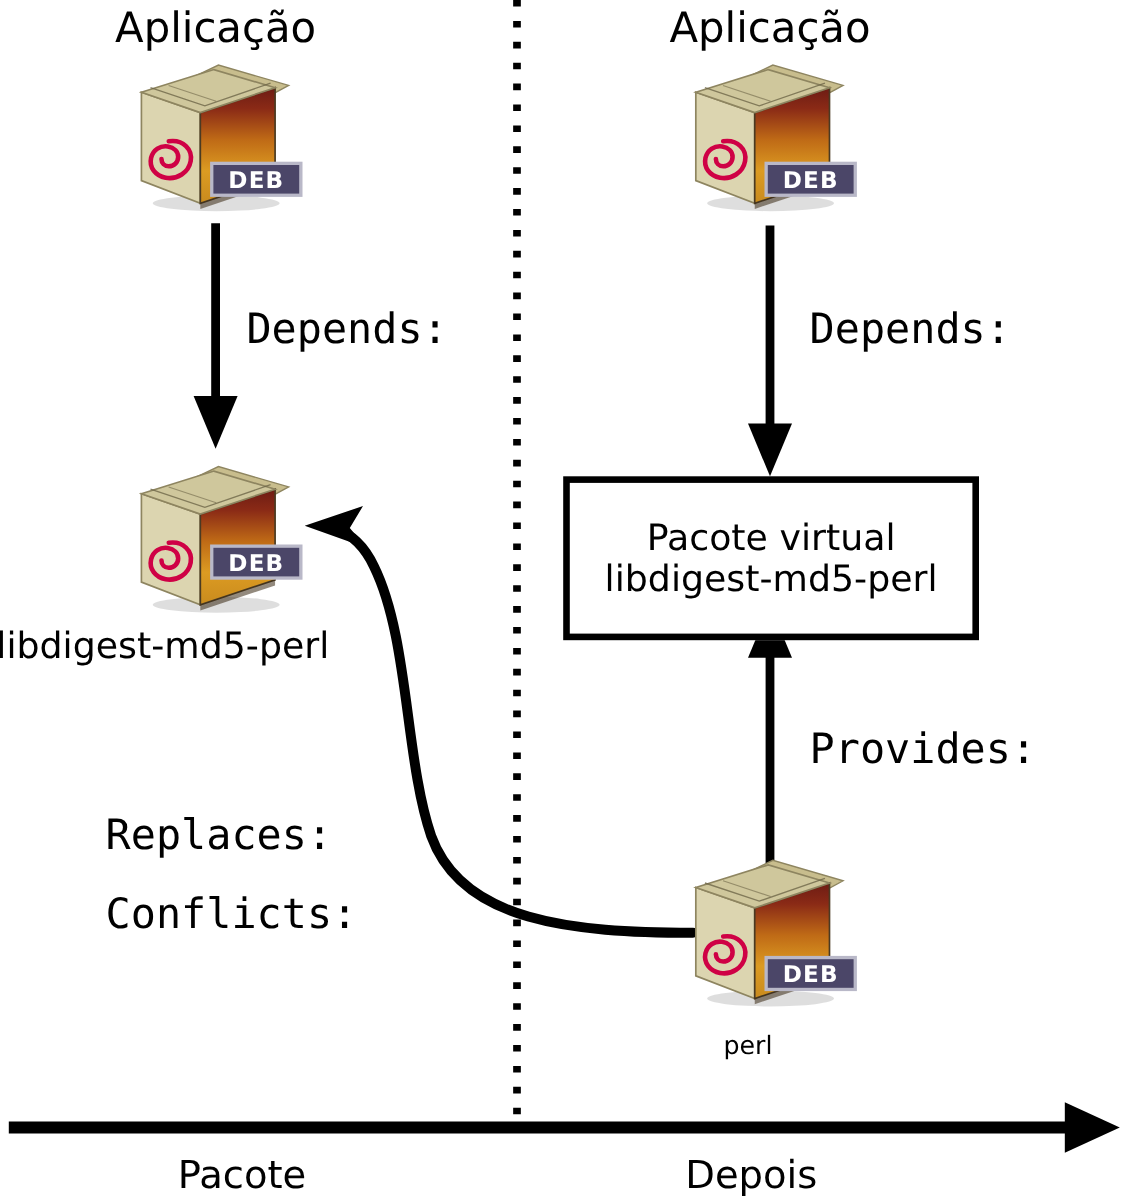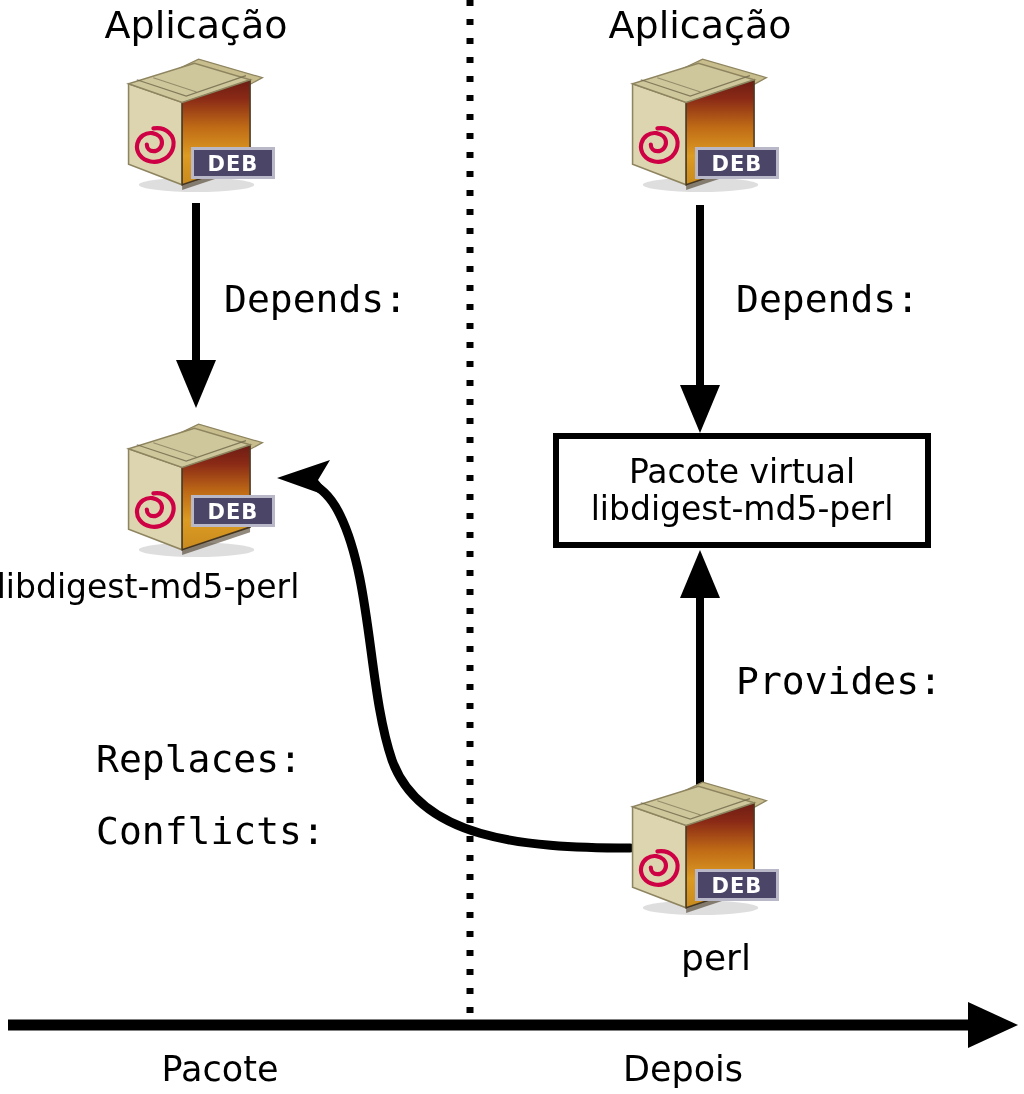--- a/index.html
+++ b/index.html
@@ -174,26 +174,26 @@
   <div class="txt mono" style="left:224px; top:268px; font-size:38px;">Depends:</div>
 
   <div class="txt mono" style="left:736px; top:268px; font-size:38px;">Depends:</div>
 
   <div class="txt sans ctr" style="left:148px; top:570px; font-size:33px;">libdigest-md5-perl</div>
 
   <div class="txt mono" style="left:96px; top:800px; font-size:38px;">Conflicts:</div>
 
   <div class="txt mono" style="left:96px; top:728px; font-size:38px;">Replaces:</div>
 
-  <div class="vbox" style="left:512px; top:433px; width:378px; height:115px;margin-left:41px;">
+  <div class="vbox" style="left:512px; top:433px; width:378px; height:149px;">
     <div class="vbox-line">Pacote virtual</div>
     <div class="vbox-line">libdigest-md5-perl</div>
   </div>
 
   <div class="txt mono" style="left:736px; top:650px; font-size:38px;">Provides:</div>
 
-  <div class="txt sans ctr" style="left:716px; top:940px; font-size:36px;">perl</div>
+  <div class="txt sans ctr" style="left:680px; top:940px; font-size:23px;">perl</div>
 
   <div class="txt sans ctr" style="left:220px; top:1052px; font-size:35px;">Pacote</div>
 
   <div class="txt sans ctr" style="left:683px; top:1052px; font-size:35px;">Depois</div>
 
 </div>
 
 </body></html>

